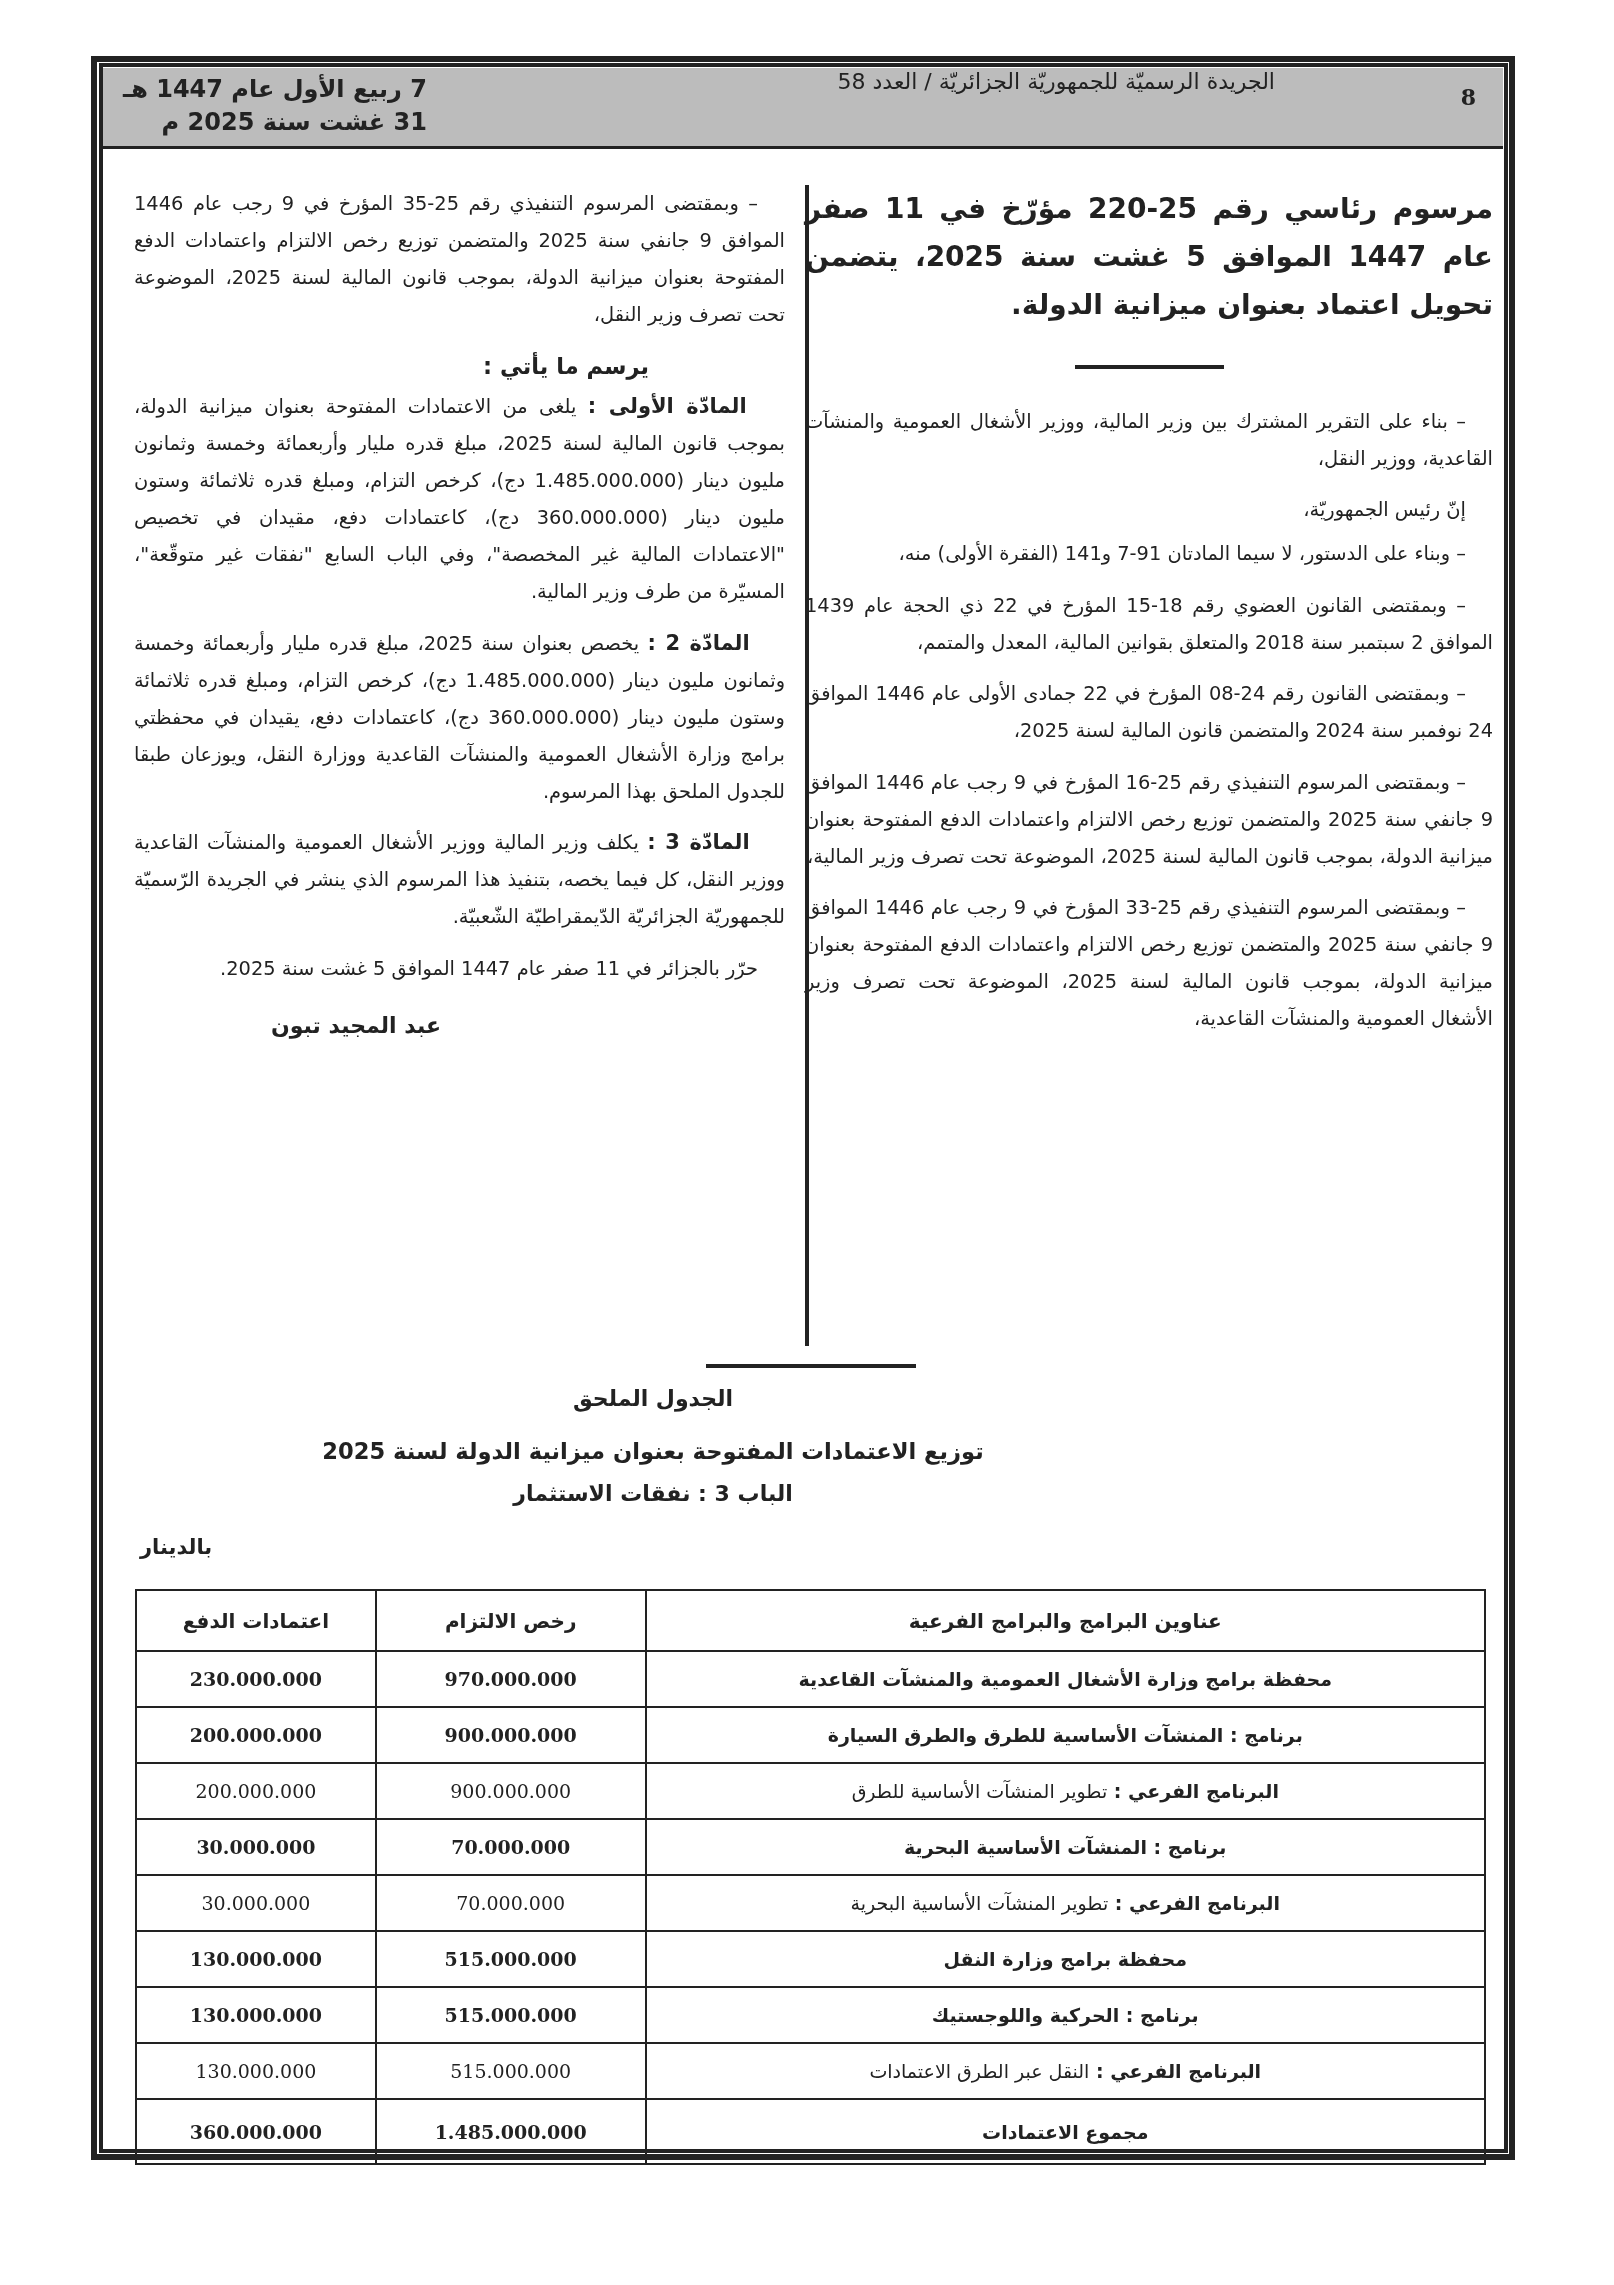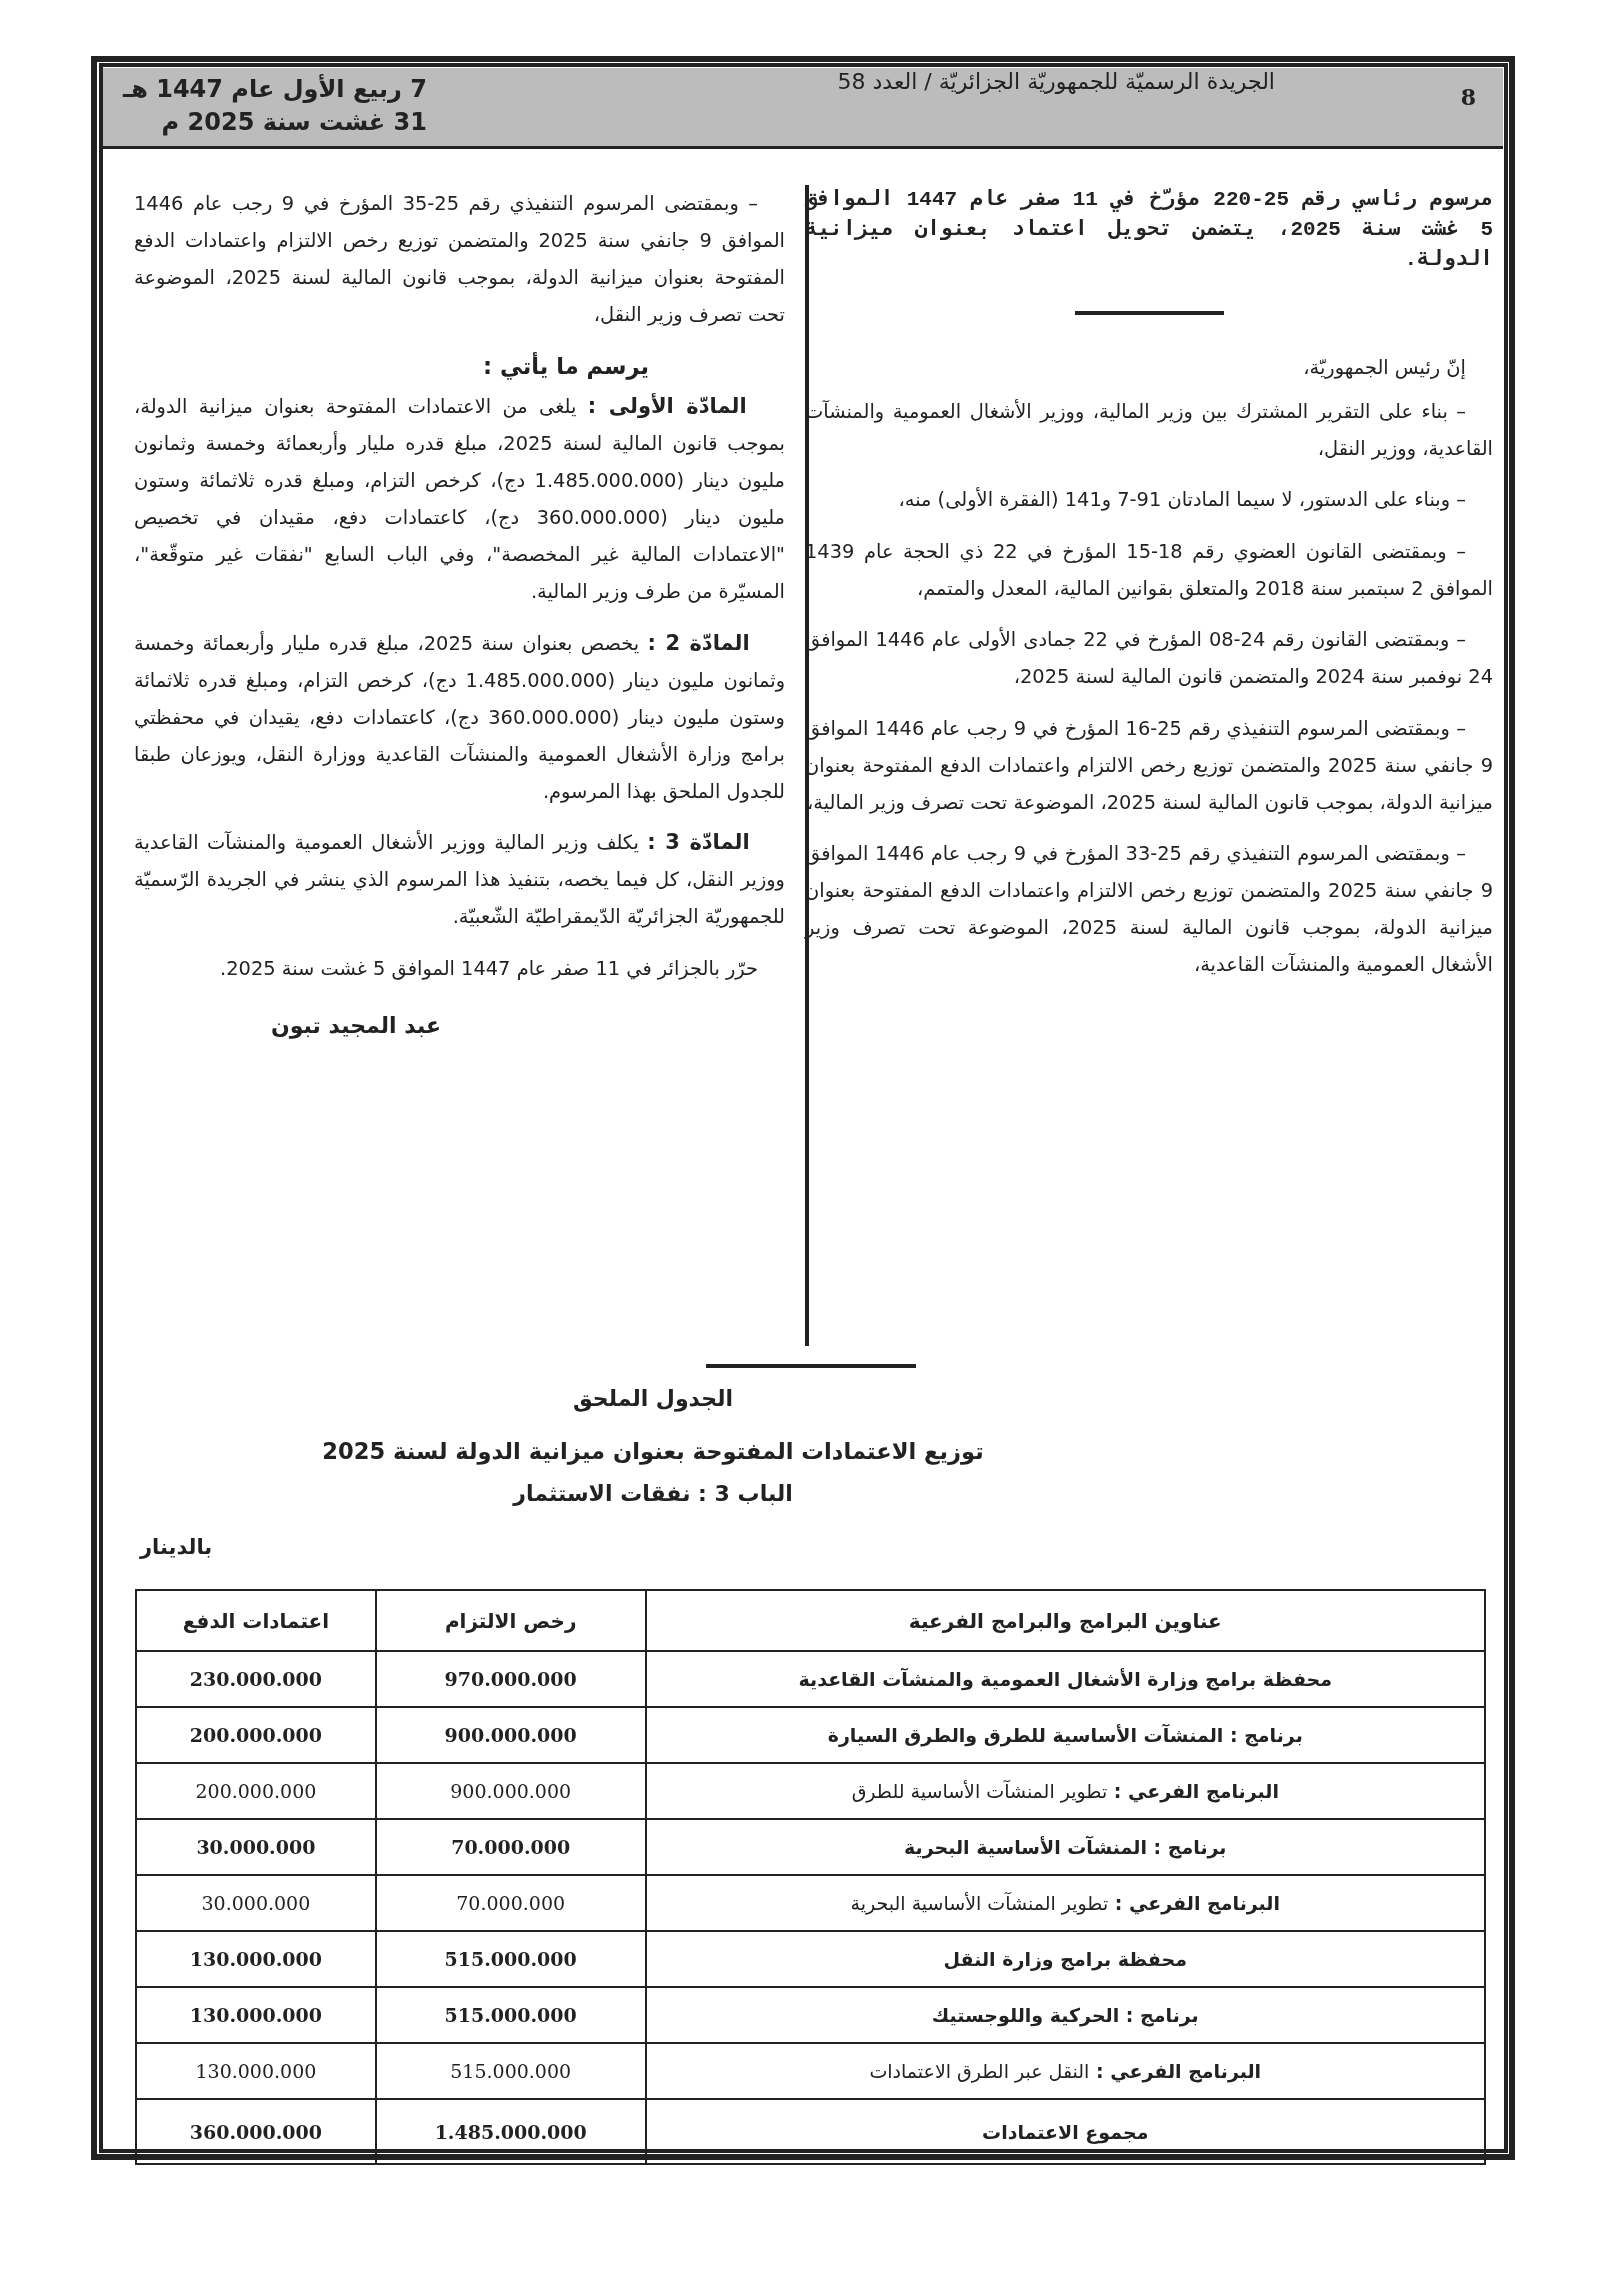--- a/index.html
+++ b/index.html
@@ -15,21 +15,21 @@
     .header .page-num { position: absolute; right: 27px; top: 16.3px; font-family: "DejaVu Serif", serif; font-weight: bold; font-size: 22px; }
     .header .gazette-title { position: absolute; right: 228px; top: 1px; font-weight: normal; font-size: 22px; letter-spacing: -0.5px; }
     .header .dates { position: absolute; left: 20px; top: 5.4px; text-align: right; font-weight: bold; font-size: 24px; line-height: 33px; }
 
     
     .col { position: absolute; top: 185px; direction: rtl; text-align: justify; font-size: 19.4px; line-height: 37px; }
     .col-right { right: 122px; width: 688px; }
     .col-left { left: 134px; width: 651px; }
     .divider { position: absolute; left: 805px; top: 185px; width: 3.6px; height: 1161px; background: #222; }
 
-    .decree-title { font-weight: bold; font-size: 21px; line-height: 30px; text-align: justify; font-family: Liberation Mono, monospace; }
+    .decree-title { font-weight: bold; font-size: 28px; line-height: 48px; text-align: justify; }
     .short-rule { width: 149px; height: 3.6px; background: #222; margin: 36px auto 34px auto; position: relative; left: 0; }
     .para { margin-bottom: 14.5px; }
     .para.indent::before { content: ""; display: inline-block; width: 27px; }
     .lead { margin-bottom: 7.2px; padding-right: 27px; }
     .decrees { font-weight: bold; font-size: 22.6px; padding-right: 136px; margin: 1.8px 0 3.6px 0; }
     .article-label { font-weight: bold; font-size: 21px; }
     .signature { font-weight: bold; font-size: 22px; padding-right: 344px; margin-top: 20px; }
 
     
     .annex-rule { position: absolute; left: 706px; top: 1364px; width: 210px; height: 3.6px; background: #222; }
@@ -65,22 +65,22 @@
   <span class="gazette-title">الجريدة الرسميّة للجمهوريّة الجزائريّة / العدد 58</span>
   <div class="dates">
     <div>7 ربيع الأول عام 1447 هـ</div>
     <div>31 غشت سنة 2025 م</div>
   </div>
 </div>
 
 <div class="col col-right">
   <div class="decree-title">مرسوم رئاسي رقم 25-220 مؤرّخ في 11 صفر عام 1447 الموافق 5 غشت سنة 2025، يتضمن تحويل اعتماد بعنوان ميزانية الدولة.</div>
   <div class="short-rule"></div>
+  <div class="para indent">– بناء على التقرير المشترك بين وزير المالية، ووزير الأشغال العمومية والمنشآت القاعدية، ووزير النقل،</div>
   <div class="para lead">إنّ رئيس الجمهوريّة،</div>
-  <div class="para indent">– بناء على التقرير المشترك بين وزير المالية، ووزير الأشغال العمومية والمنشآت القاعدية، ووزير النقل،</div>
   <div class="para indent">– وبناء على الدستور، لا سيما المادتان 91-7 و141 (الفقرة الأولى) منه،</div>
   <div class="para indent">– وبمقتضى القانون العضوي رقم 18-15 المؤرخ في 22 ذي الحجة عام 1439 الموافق 2 سبتمبر سنة 2018 والمتعلق بقوانين المالية، المعدل والمتمم،</div>
   <div class="para indent">– وبمقتضى القانون رقم 24-08 المؤرخ في 22 جمادى الأولى عام 1446 الموافق 24 نوفمبر سنة 2024 والمتضمن قانون المالية لسنة 2025،</div>
   <div class="para indent">– وبمقتضى المرسوم التنفيذي رقم 25-16 المؤرخ في 9 رجب عام 1446 الموافق 9 جانفي سنة 2025 والمتضمن توزيع رخص الالتزام واعتمادات الدفع المفتوحة بعنوان ميزانية الدولة، بموجب قانون المالية لسنة 2025، الموضوعة تحت تصرف وزير المالية،</div>
   <div class="para indent">– وبمقتضى المرسوم التنفيذي رقم 25-33 المؤرخ في 9 رجب عام 1446 الموافق 9 جانفي سنة 2025 والمتضمن توزيع رخص الالتزام واعتمادات الدفع المفتوحة بعنوان ميزانية الدولة، بموجب قانون المالية لسنة 2025، الموضوعة تحت تصرف وزير الأشغال العمومية والمنشآت القاعدية،</div>
 </div>
 
 <div class="divider"></div>
 
 <div class="col col-left">

